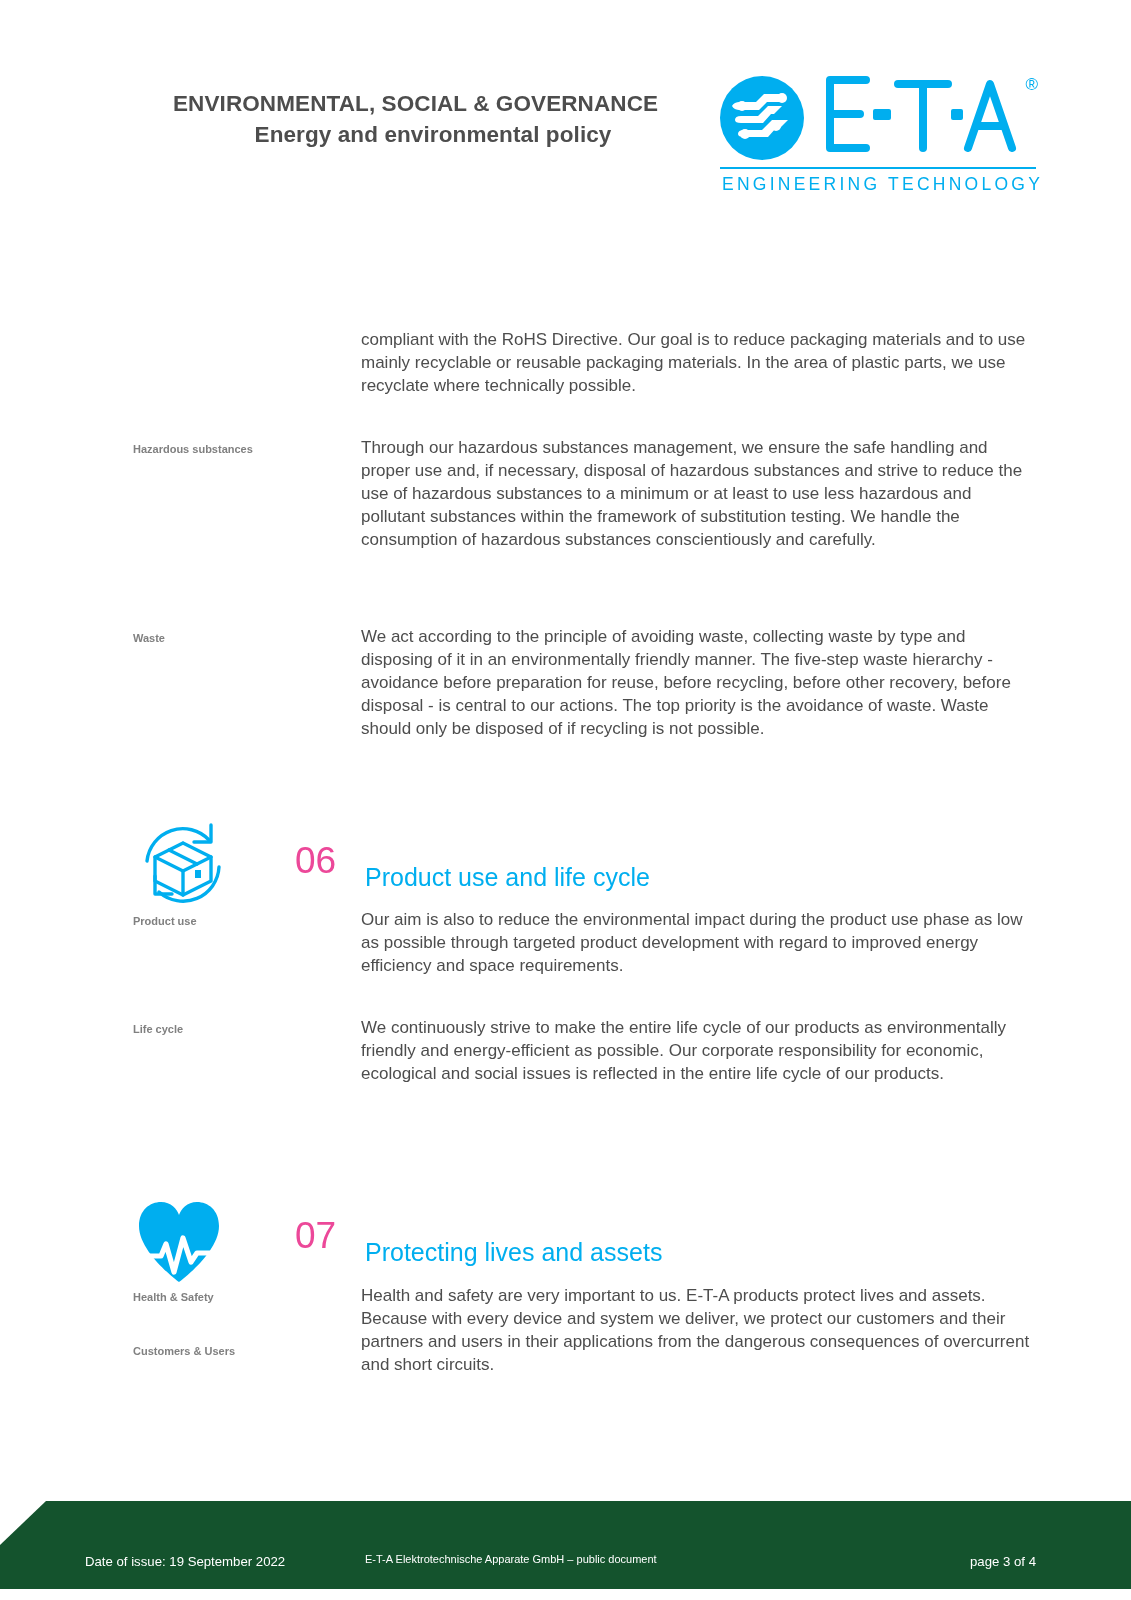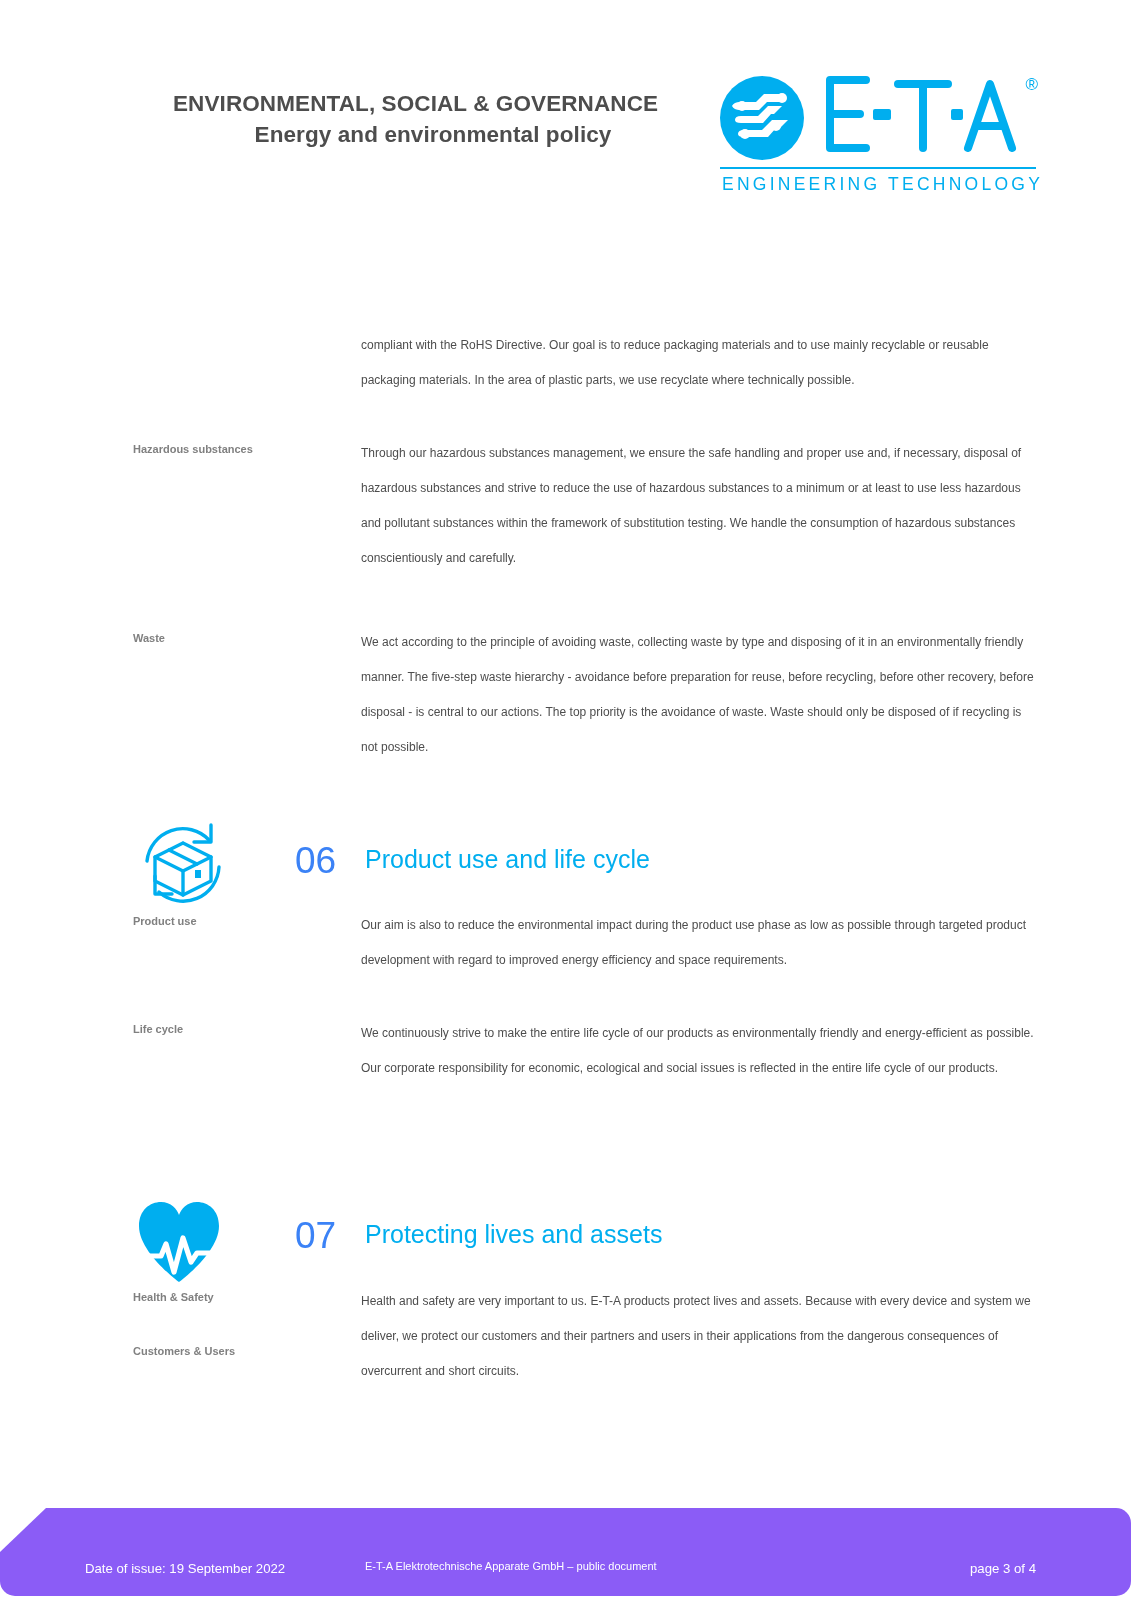--- a/index.html
+++ b/index.html
@@ -110,23 +110,23 @@
   .label-col {
     width: 228px;
     flex: 0 0 228px;
     font-size: 11px;
     font-weight: bold;
     color: #808080;
     line-height: 27.1px;
   }
   .text-col {
     flex: 1 1 auto;
-    font-size: 12px;
+    font-size: 17px;
     color: #4d4d4d;
-    line-height: 35px;
+    line-height: 23px;
   }
   .label-col .lbl {
     display: block;
     line-height: 27.1px;
     white-space: nowrap;
   }
   .spacer-line {
     display: block;
     height: 27.1px;
   }
@@ -146,44 +146,43 @@
     height: 88px;
     display: flex;
     align-items: center;
     justify-content: flex-start;
   }
   .section-number {
     position: absolute;
     left: 162px;
     top: 20px;
     font-size: 37px;
-    color: #3b82f6;
+    color: #ec4899;
     line-height: 1;
     letter-spacing: 0px;
   }
   .section-title {
     position: absolute;
     left: 232px;
-    top: 25px;
+    top: 43px;
     font-size: 25px;
     color: #00aeef;
     line-height: 1;
     white-space: nowrap;
   }
 
   
   .footer {
     position: absolute;
     left: 0;
-    bottom: 4px;
+    bottom: 11px;
     width: 1131px;
     height: 88px;
-    background: #8b5cf6;
+    background: #14532d;
     clip-path: polygon(0 44px, 46px 0, 1131px 0, 1131px 88px, 0 88px);
-    border-radius: 15px;
   }
   .footer-inner {
     position: absolute;
     left: 0;
     top: 46px;
     width: 1131px;
     height: 42px;
   }
   .footer-left {
     position: absolute;

